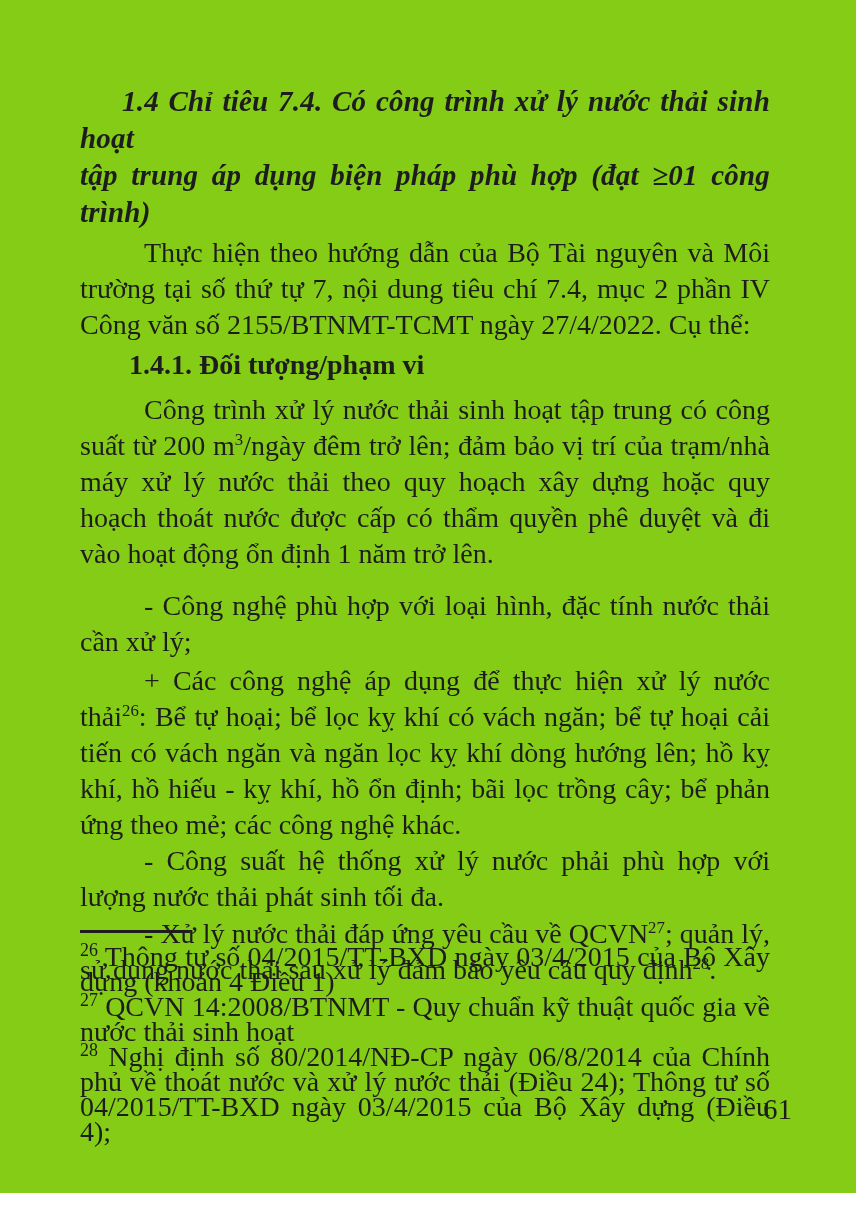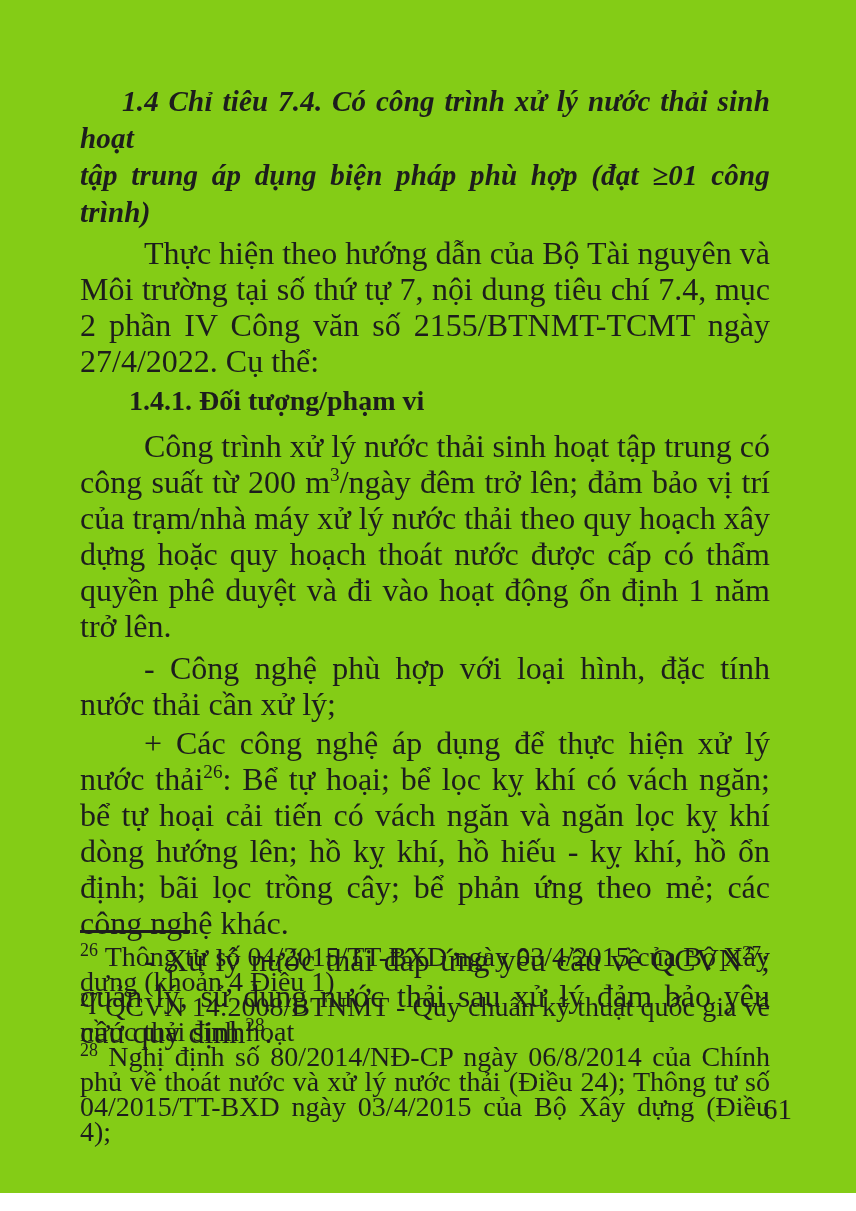--- a/index.html
+++ b/index.html
@@ -34,28 +34,28 @@
   }
   .subheading {
     margin: 9px;
     font-size: 28px;
     line-height: 36px;
     font-weight: bold;
     text-indent: 40px;
   }
   .body-p {
     margin: 0;
-    font-size: 32px;
+    font-size: 28px;
     line-height: 36px;
     text-align: justify;
     text-indent: 64px;
   }
   .mt4 { margin-top: 4px; }
   .mt1 { margin-top: 1px; }
-  .mt7 { margin-top: 6px; }
+  .mt7 { margin-top: 16px; }
   .mt3 { margin-top: 3px; }
   sup.ref {
     font-size: 60%;
     line-height: 0;
     vertical-align: super;
   }
   .footnotes {
     position: absolute;
     left: 80px;
     top: 930px;
@@ -99,20 +99,21 @@
 
     <h2 class="subheading mt4">1.4.1. Đối tượng/phạm vi</h2>
 
     <p class="body-p mt1"><span>Công trình xử lý nước thải sinh hoạt tập trung có công suất từ 200 m</span><sup class="ref">3</sup><span>/ngày đêm trở lên; đảm bảo vị trí của trạm/nhà máy xử lý nước thải theo quy hoạch xây dựng hoặc quy hoạch thoát nước được cấp có thẩm quyền phê duyệt và đi vào hoạt động ổn định 1 năm trở lên.</span></p>
 
 
     <p class="body-p mt7">- Công nghệ phù hợp với loại hình, đặc tính nước thải cần xử lý;</p>
 
     <p class="body-p mt3"><span>+ Các công nghệ áp dụng để thực hiện xử lý nước thải</span><sup class="ref">26</sup><span>: Bể tự hoại; bể lọc kỵ khí có vách ngăn; bể tự hoại cải tiến có vách ngăn và ngăn lọc kỵ khí dòng hướng lên; hồ kỵ khí, hồ hiếu - kỵ khí, hồ ổn định; bãi lọc trồng cây; bể phản ứng theo mẻ; các công nghệ khác.</span></p>
 
+    <p class="body-p">- Công suất hệ thống xử lý nước phải phù hợp với lượng nước thải phát sinh tối đa.</p>
 
     <p class="body-p mt1"><span>- Xử lý nước thải đáp ứng yêu cầu về QCVN</span><sup class="ref">27</sup><span>; quản lý, sử dụng nước thải sau xử lý đảm bảo yêu cầu quy định</span><sup class="ref">28</sup><span>.</span></p>
   </div>
 
   <div class="footnotes">
     <div class="fn-rule"></div>
     <div class="fn-list">
       <p class="footnote"><sup>26</sup><span> Thông tư số 04/2015/TT-BXD ngày 03/4/2015 của Bộ Xây dựng (khoản 4 Điều 1)</span></p>
       <p class="footnote"><sup>27</sup><span> QCVN 14:2008/BTNMT - Quy chuẩn kỹ thuật quốc gia về nước thải sinh hoạt</span></p>
       <p class="footnote"><sup>28</sup><span> Nghị định số 80/2014/NĐ-CP ngày 06/8/2014 của Chính phủ về thoát nước và xử lý nước thải (Điều 24); Thông tư số 04/2015/TT-BXD ngày 03/4/2015 của Bộ Xây dựng (Điều  4);</span></p>

